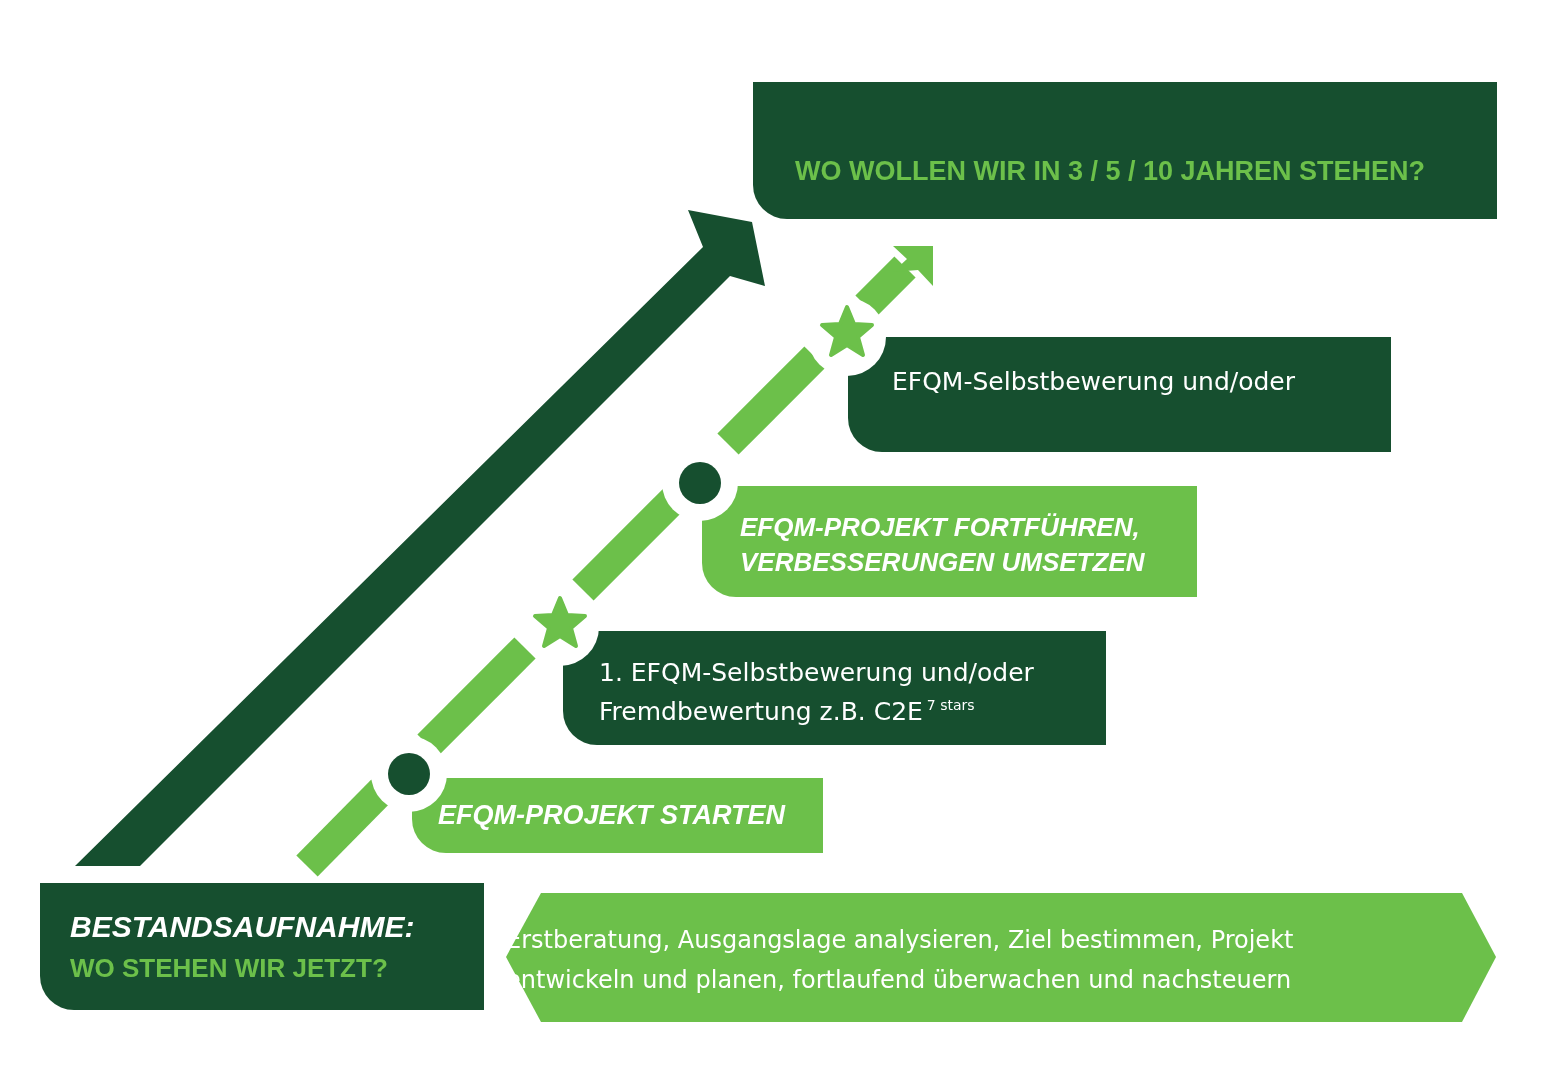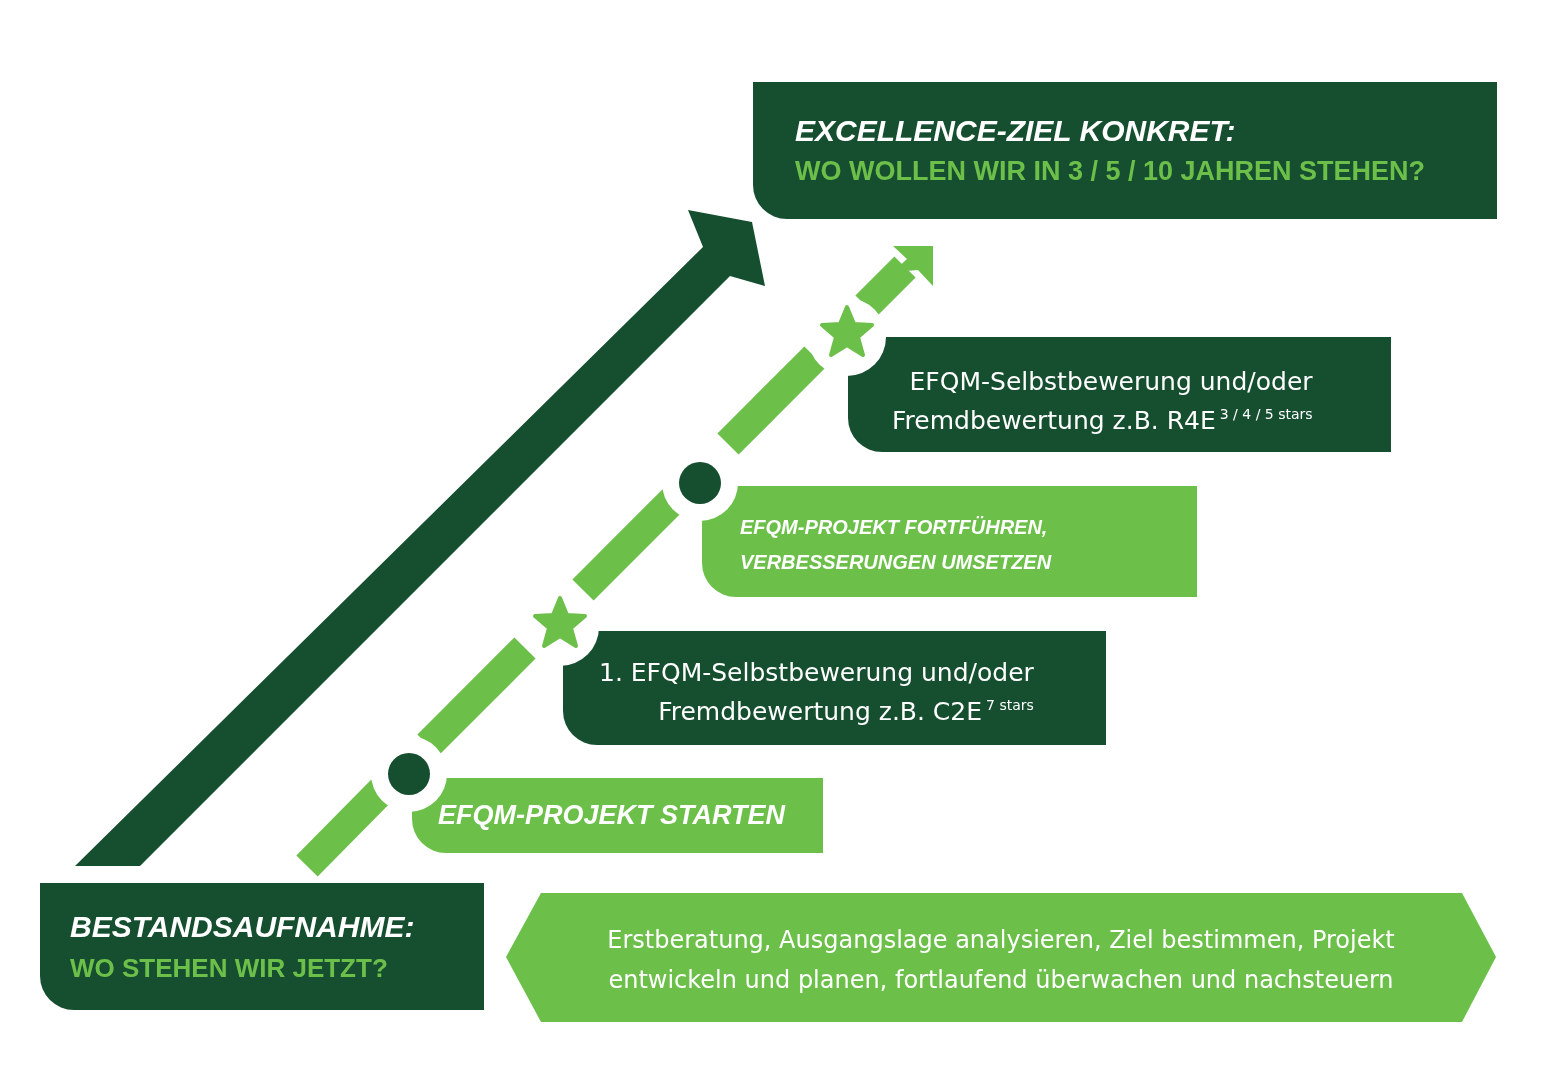--- a/index.html
+++ b/index.html
@@ -4,21 +4,21 @@
 <style>
   html, body { margin:0; padding:0; background:#ffffff; }
   body { width:1567px; height:1089px; position:relative; overflow:hidden; font-family:"DejaVu Sans", sans-serif; }
   svg.bg { position:absolute; left:0; top:0; }
   .box { position:absolute; box-sizing:border-box; }
   .dark { background:#164f2f; }
   .light { background:#6cc04a; }
   .round-bl { border-radius:0 0 0 34px; }
   .title-it { font-family:"Liberation Sans", sans-serif; font-weight:bold; font-style:italic; color:#ffffff; text-transform:uppercase; letter-spacing:0px; }
   .sub-b { font-family:"Liberation Sans", sans-serif; font-weight:bold; color:#6cc04a; text-transform:uppercase; }
-  .body-t { font-family:"DejaVu Sans", sans-serif; color:#ffffff;text-align:right; }
+  .body-t { font-family:"DejaVu Sans", sans-serif; color:#ffffff; }
   sup.s { font-size:14px; vertical-align:10px; margin-left:4px; }
   .rot-label { position:absolute; font-family:"DejaVu Sans", sans-serif; color:#ffffff; font-size:25px; white-space:nowrap; transform-origin:0 0; }
 </style>
 </head>
 <body>
 
 <svg class="bg" width="1567" height="1089" viewBox="0 0 1567 1089">
 
   <polygon fill="#164f2f" points="75,866 140,866 730,276 765,286 752,222 688,210 703,247 75,866"></polygon>
 
@@ -31,38 +31,36 @@
   </g>
 
   <polygon fill="#6cc04a" points="893,246 933,246 933,286 918,270 893,272 907,259"></polygon>
 
   <polygon fill="#6cc04a" points="541,893 1462,893 1496,957 1462,1022 541,1022 506,957"></polygon>
 </svg>
 
 <div class="rot-label" style="left:190px; top:815px; transform:rotate(-45deg);">Menschen im Unternehmen für Excellence qualifizieren</div>
 
 <div class="box dark round-bl" style="left:753px; top:82px; width:744px; height:137px;">
-  <div class="title-it" style="position:absolute; left:42px; top:32px; font-size:30px;">EXCELLENCE-ZIEL KONKRET:</div>
   <div class="sub-b" style="position:absolute; left:42px; top:74px; font-size:27px;">WO WOLLEN WIR IN 3 / 5 / 10 JAHREN STEHEN?</div>
 </div>
 
 <div class="box dark round-bl" style="left:848px; top:337px; width:543px; height:115px; border-top-left-radius:0;">
   <div class="body-t" style="position:absolute; left:44px; top:28px; font-size:25px; line-height:33px;">
     <div>EFQM-Selbstbewerung und/oder</div>
-    <div><span>Fremdbewertung z.B. R4E</span><sup class="s">3 / 4 / 5 stars</sup></div>
   </div>
 </div>
 
 <div style="position:absolute; left:808px; top:298px; width:78px; height:78px; border-radius:50%; background:#ffffff;"></div>
 <svg style="position:absolute; left:818px; top:304px;" width="58" height="58" viewBox="0 0 58 58">
   <polygon fill="#6cc04a" points="29,3 36,20 54,21 40,33 45,51 29,41 13,51 18,33 4,21 22,20" stroke="#6cc04a" stroke-width="4" stroke-linejoin="round"></polygon>
 </svg>
 
 <div class="box light round-bl" style="left:702px; top:486px; width:495px; height:111px;">
-  <div class="title-it" style="position:absolute; left:38px; top:24px; font-size:20px; line-height:35px;">
+  <div class="title-it" style="position:absolute; left:38px; top:24px; font-size:26px; line-height:35px;">
     <div>EFQM-PROJEKT FORTFÜHREN,</div>
     <div>VERBESSERUNGEN UMSETZEN</div>
   </div>
 </div>
 <div style="position:absolute; left:662px; top:445px; width:76px; height:76px; border-radius:50%; background:#ffffff;"></div>
 <div style="position:absolute; left:679px; top:462px; width:42px; height:42px; border-radius:50%; background:#164f2f;"></div>
 
 <div class="box dark round-bl" style="left:563px; top:631px; width:543px; height:114px;">
   <div class="body-t" style="position:absolute; left:36px; top:25px; font-size:25px; line-height:33px;">
     <div>1. EFQM-Selbstbewerung und/oder</div>
@@ -78,16 +76,16 @@
   <div class="title-it" style="position:absolute; left:26px; top:22px; font-size:27px;">EFQM-PROJEKT STARTEN</div>
 </div>
 <div style="position:absolute; left:371px; top:736px; width:76px; height:76px; border-radius:50%; background:#ffffff;"></div>
 <div style="position:absolute; left:388px; top:753px; width:42px; height:42px; border-radius:50%; background:#164f2f;"></div>
 
 <div class="box dark round-bl" style="left:40px; top:883px; width:444px; height:127px;">
   <div class="title-it" style="position:absolute; left:30px; top:27px; font-size:30px;">BESTANDSAUFNAHME:</div>
   <div class="sub-b" style="position:absolute; left:30px; top:70px; font-size:26px;">WO STEHEN WIR JETZT?</div>
 </div>
 
-<div style="position:absolute; left:506px; top:920px; width:990px; text-align:center; font-family:'DejaVu Sans', sans-serif; color:#ffffff; font-size:24px; line-height:40px;">
+<div style="position:absolute; left:506px; top:920px; width:990px; font-family:'DejaVu Sans', sans-serif; color:#ffffff; font-size:24px; line-height:40px;">
   <div>Erstberatung, Ausgangslage analysieren, Ziel bestimmen, Projekt</div>
   <div>entwickeln und planen, fortlaufend überwachen und nachsteuern</div>
 </div>
 
 </body></html>

